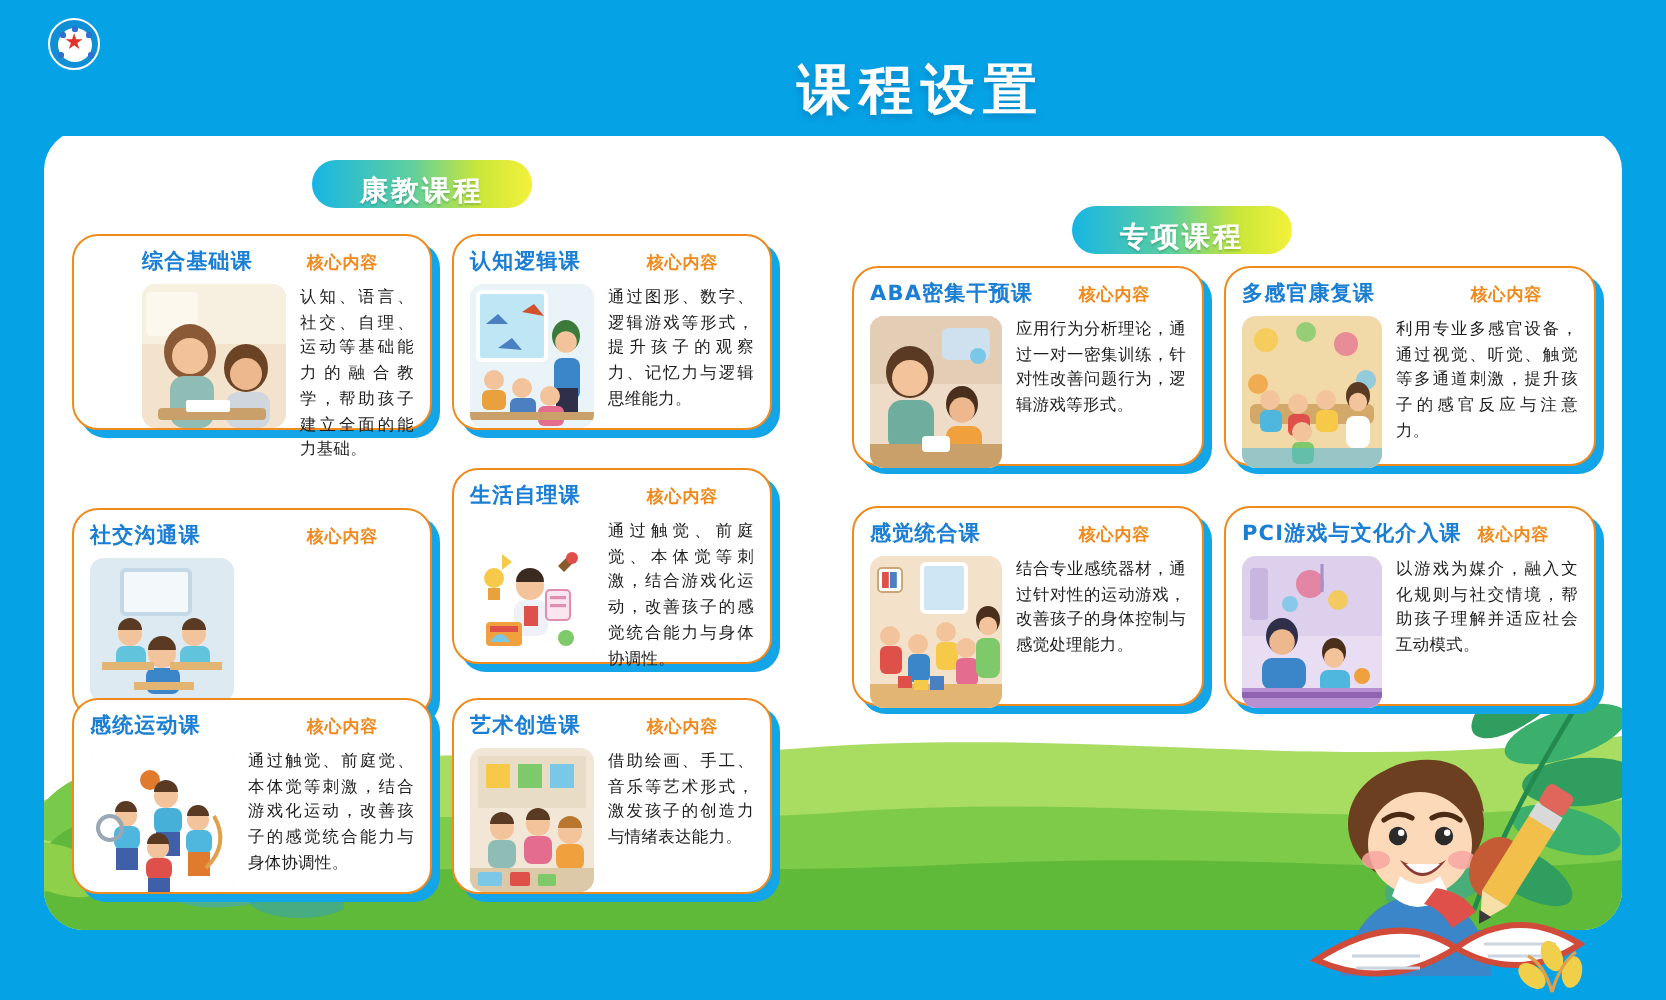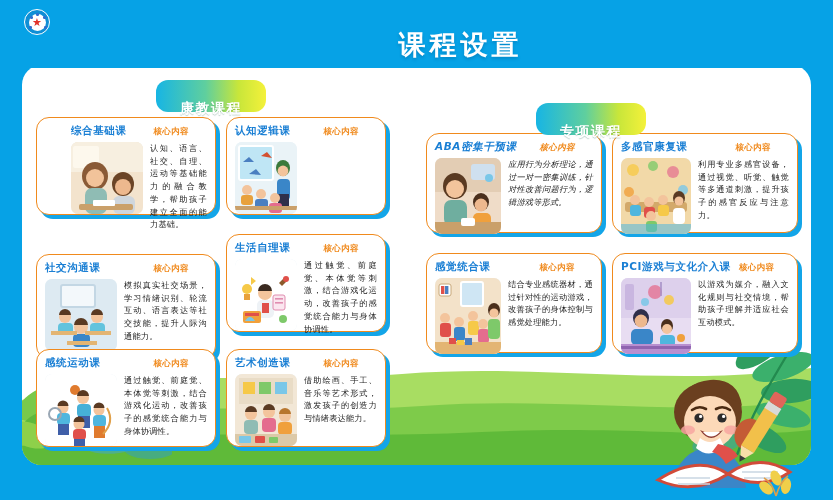--- a/index.html
+++ b/index.html
@@ -65,21 +65,21 @@
     overflow:hidden; z-index:5;
   }
   .board-scenery{
     position:absolute; left:0; bottom:0; width:100%; height:135px;
     pointer-events:none;
   }
 
   
   .badge{
     position:absolute; z-index:12;
-    height:24px; line-height:24px; padding:16px 24px;
+    height:24px; line-height:24px; padding:4px 24px;
     border-radius:12px; color:#ffffff;
     font-size:14px; font-weight:bold; letter-spacing:1.5px;
     font-family:"DejaVu Sans",sans-serif;
     background:linear-gradient(90deg,#17b5e4 0%,#5fcf9e 45%,#c8e63a 75%,#f4f13a 100%);
     text-shadow:0 1px 1px rgba(0,80,60,.25);
     white-space:nowrap;
   }
   .badge-left{ left:156px; top:80px; }
   .badge-right{ left:536px; top:103px; }
 
@@ -121,21 +121,21 @@
 
   
   .c-l1{ left:36px;  top:117px; width:180px; height:98px;padding-left:34px; }
   .c-l2{ left:226px; top:117px; width:160px; height:98px; }
   .c-l3{ left:36px;  top:234px; width:180px; height:105px;margin-top:20px; }
   .c-l4{ left:226px; top:234px; width:160px; height:98px; }
   .c-l5{ left:36px;  top:349px; width:180px; height:98px; }
   .c-l6{ left:226px; top:349px; width:160px; height:98px; }
 
   
-  .c-r1{ left:426px; top:133px; width:176px; height:100px;font-style:italic; }
+  .c-r1{ left:426px; top:133px; width:176px; height:100px; }
   .c-r2{ left:612px; top:133px; width:186px; height:100px; }
   .c-r3{ left:426px; top:253px; width:176px; height:100px; }
   .c-r4{ left:612px; top:253px; width:186px; height:100px; }
 
   .c-l1 .card-thumb,.c-l3 .card-thumb,.c-l5 .card-thumb{ width:72px; height:72px; }
   .c-l2 .card-thumb,.c-l4 .card-thumb,.c-l6 .card-thumb{ width:62px; height:72px; }
   .c-r1 .card-thumb,.c-r3 .card-thumb{ width:66px; height:76px; }
   .c-r2 .card-thumb,.c-r4 .card-thumb{ width:70px; height:76px; }
 
   
@@ -254,20 +254,21 @@
         <circle cx="12" cy="48" r="5" fill="#f3c49c"></circle>
             <rect x="6" y="53" width="12" height="10" rx="3" fill="#e8a13c"></rect>
         <circle cx="26" cy="52" r="5" fill="#f3c49c"></circle>
             <rect x="20" y="57" width="13" height="10" rx="3" fill="#4a7fc1"></rect>
         <circle cx="40" cy="56" r="5" fill="#f3c49c"></circle>
             <rect x="34" y="61" width="13" height="10" rx="3" fill="#e46c8e"></rect>
         <rect x="0" y="64" width="62" height="4" fill="#caa06a"></rect>
       </svg>
         </div>
     </div>
+    <div class="card-text">通过图形、数字、逻辑游戏等形式，提升孩子的观察力、记忆力与逻辑思维能力。</div>
   </div>
 </div>
 
 <div class="card c-l3">
   <div class="card-head">
     <span class="card-title">社交沟通课</span>
     <span class="card-core">核心内容</span>
   </div>
   <div class="card-body">
     <div class="card-thumb">
@@ -283,21 +284,20 @@
         <rect x="45" y="44" width="15" height="12" rx="4" fill="#62c3dd"></rect>
         <circle cx="36" cy="48" r="7" fill="#f3c49c"></circle>
             <path d="M29 46a7 7 0 0114 0z" fill="#5a3a22"></path>
         <rect x="28" y="55" width="17" height="13" rx="4" fill="#3a86c8"></rect>
         <rect x="6" y="52" width="26" height="4" fill="#e3b573"></rect>
             <rect x="40" y="52" width="26" height="4" fill="#e3b573"></rect>
         <rect x="22" y="62" width="30" height="4" fill="#e3b573"></rect>
       </svg>
         </div>
     </div>
-    <div class="card-text">模拟真实社交场景，学习情绪识别、轮流互动、语言表达等社交技能，提升人际沟通能力。</div>
   </div>
 </div>
 
 <div class="card c-l4">
   <div class="card-head">
     <span class="card-title">生活自理课</span>
     <span class="card-core">核心内容</span>
   </div>
   <div class="card-body">
     <div class="card-thumb">

